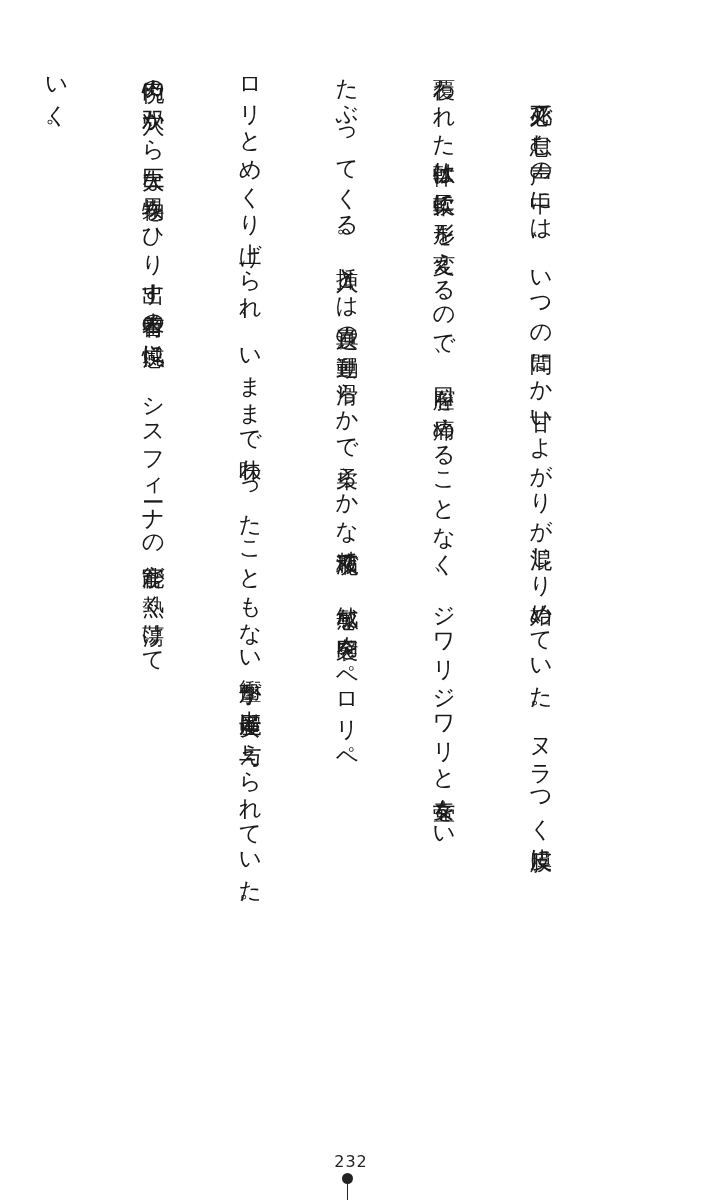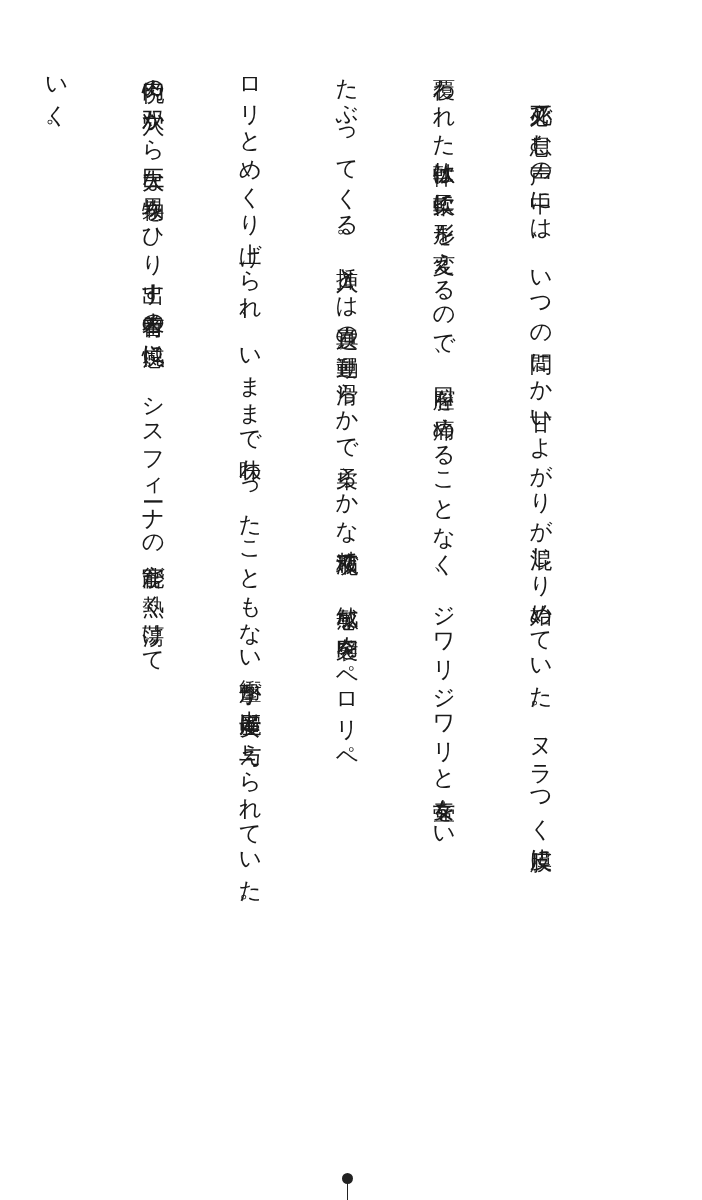--- a/index.html
+++ b/index.html
@@ -82,15 +82,16 @@
     
     
     
     
     
     
     
     
   </div>
 
+  <div class="page-number">232</div>
   <div class="page-marker"></div>
   <div class="page-marker-stem"></div>
 </div>
 
 </body></html>

